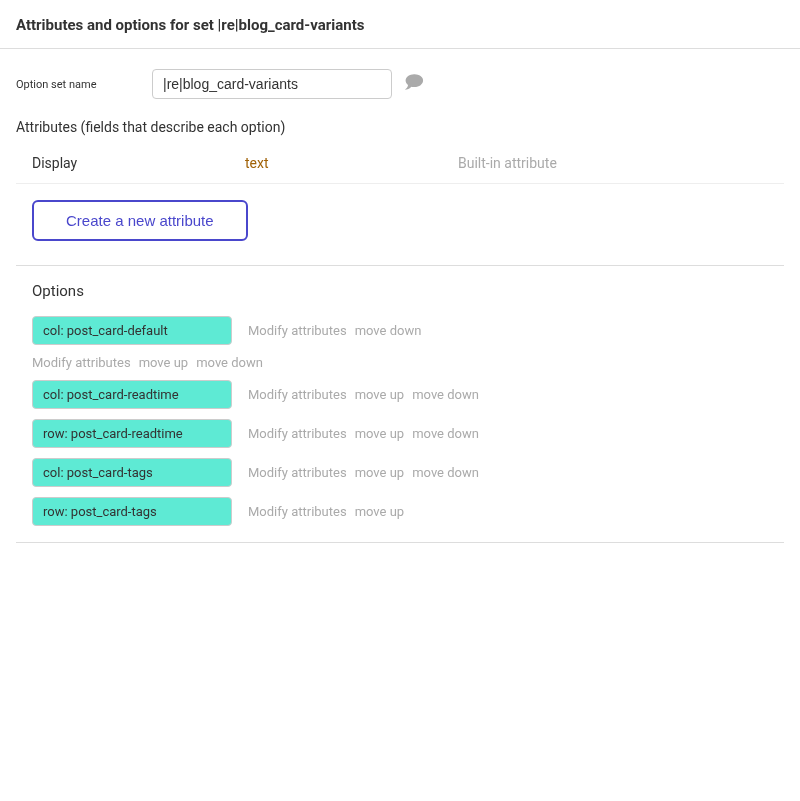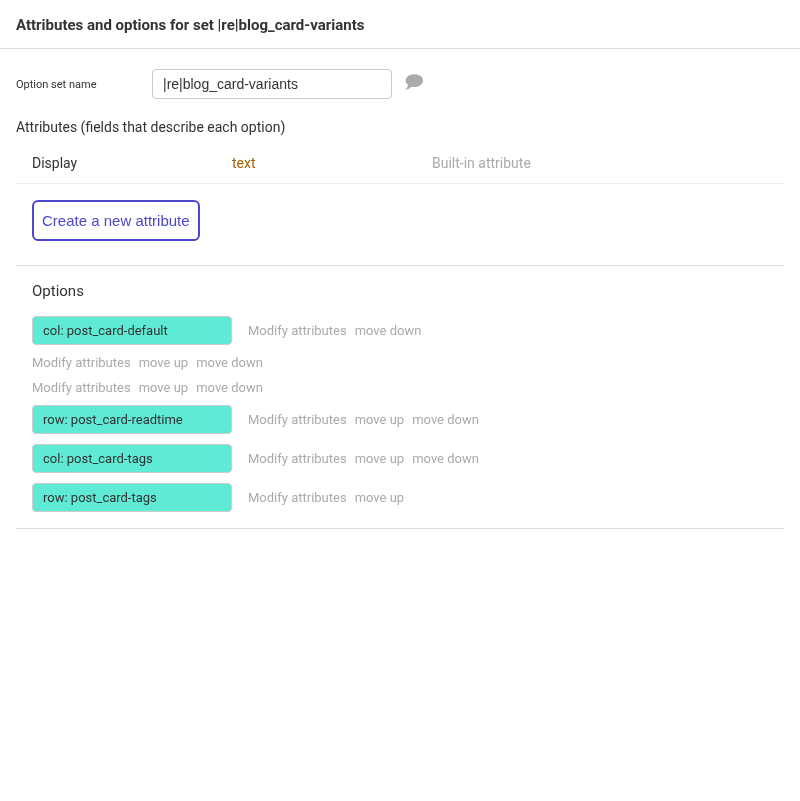--- a/index.html
+++ b/index.html
@@ -74,21 +74,21 @@
     }
 
     .attributes-section {
       margin-bottom: 8px;
     }
 
     .attributes-header {
       display: flex;
       align-items: flex-start;
       padding: 4px 0 8px 16px;
-      gap: 0;
+      gap: 13px;
     }
 
     .attr-col-display {
       width: 200px;
       font-size: 14px;
       color: #333;
     }
 
     .attr-col-text {
       width: 200px;
@@ -105,21 +105,21 @@
       border: none;
       border-top: 1px solid #eee;
       margin: 4px 0 16px 0;
     }
 
     .create-btn {
       border: 2px solid #4a47cc;
       background: #fff;
       color: #4a47cc;
       border-radius: 6px;
-      padding: 10px 8px;
+      padding: 10px 32px;
       font-size: 15px;
       cursor: pointer;
       margin-bottom: 0;
     }
 
     .section-divider {
       border: none;
       border-top: 1px solid #ddd;
       margin: 24px 0 16px 0;
     }
@@ -224,20 +224,21 @@
             </div>
           </div>
           <div class="option-row">
             <div class="option-actions">
               <span class="action-link">Modify attributes</span>
               <span class="action-link">move up</span>
               <span class="action-link">move down</span>
             </div>
           </div>
           <div class="option-row">
+            <div class="option-tag">col: post_card-readtime</div>
             <div class="option-actions">
               <span class="action-link">Modify attributes</span>
               <span class="action-link">move up</span>
               <span class="action-link">move down</span>
             </div>
           </div>
           <div class="option-row">
             <div class="option-tag">row: post_card-readtime</div>
             <div class="option-actions">
               <span class="action-link">Modify attributes</span>

